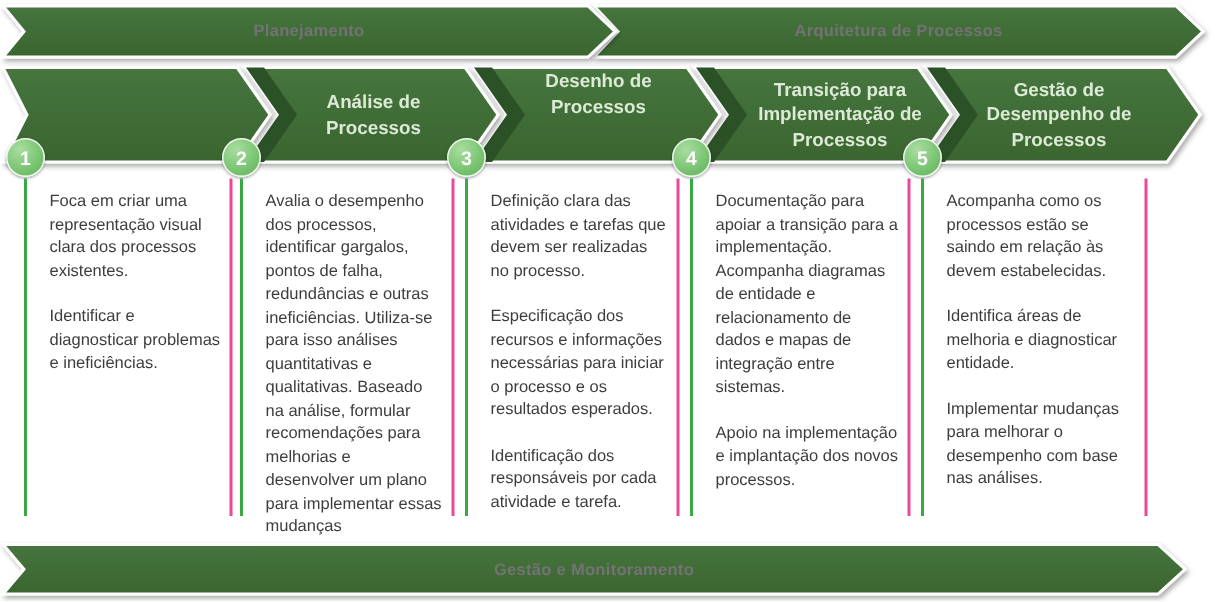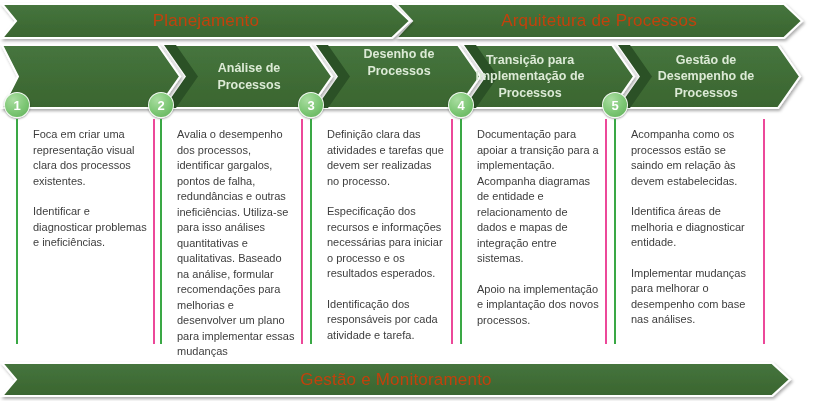--- a/index.html
+++ b/index.html
@@ -2,21 +2,21 @@
 <html><head>
 <meta charset="utf-8">
 <style>
   html,body{margin:0;padding:0;background:#fff;}
   .stage{
     position:relative;width:818px;height:401px;background:#fff;overflow:hidden;
     font-family:"Liberation Sans","DejaVu Sans",sans-serif;
   }
   .layer-svg{position:absolute;left:0;top:0;width:818px;height:401px;}
   .overlay{position:absolute;display:flex;align-items:center;justify-content:center;text-align:center;}
-  .banner-label{color:#c2410c;font-size:17px;font-weight:400;letter-spacing:.2px;}
+  .banner-label{color:#737373;font-size:11px;font-weight:700;letter-spacing:.2px;}
   .chevron-label{color:#dcead6;font-size:12.5px;font-weight:600;line-height:1.32;}
   .num-circle{
     position:absolute;width:26px;height:26px;border-radius:50%;
     background:radial-gradient(circle at 35% 28%, #a9dda0, #7cc674 55%, #5fae58 100%);
     border:1px solid rgba(255,255,255,.9);
     box-shadow:0 1px 2px rgba(0,0,0,.35);
     display:flex;align-items:center;justify-content:center;
     color:#fff;font-size:13px;font-weight:bold;box-sizing:border-box;
   }
   .phase-box{
@@ -64,21 +64,21 @@
 
     <path filter="url(#ds)" d="M2,45 L158,45 L180,76.5 L158,108 L2,108 L18,76.5 Z" fill="url(#gGreen)" stroke="#ffffff" stroke-width="2"></path>
   </svg>
 
   <div class="overlay banner-label" style="left:2px;top:4px;width:408px;height:34px;">Planejamento</div>
   <div class="overlay banner-label" style="left:396px;top:4px;width:406px;height:34px;">Arquitetura de Processos</div>
   <div class="overlay banner-label" style="left:2px;top:363px;width:788px;height:33px;">Gestão e Monitoramento</div>
 
   <div class="overlay chevron-label" style="left:190px;top:45px;width:118px;height:63px;">Análise de Processos</div>
   <div class="overlay chevron-label" style="left:340px;top:31px;width:118px;height:63px;">Desenho de Processos</div>
-  <div class="overlay chevron-label" style="left:466px;top:45px;width:128px;height:63px;">Transição para Implementação de Processos</div>
+  <div class="overlay chevron-label" style="left:496px;top:45px;width:128px;height:63px;">Transição para Implementação de Processos</div>
   <div class="overlay chevron-label" style="left:638px;top:45px;width:136px;height:63px;">Gestão de Desempenho de Processos</div>
 
   <div class="num-circle" style="left:4px;top:92px;">1</div>
   <div class="num-circle" style="left:148px;top:92px;">2</div>
   <div class="num-circle" style="left:298px;top:92px;">3</div>
   <div class="num-circle" style="left:448px;top:92px;">4</div>
   <div class="num-circle" style="left:602px;top:92px;">5</div>
 
   <div class="phase-box" style="left:16px;width:139px;">
     <p>Foca em criar uma representação visual clara dos processos existentes.</p>

